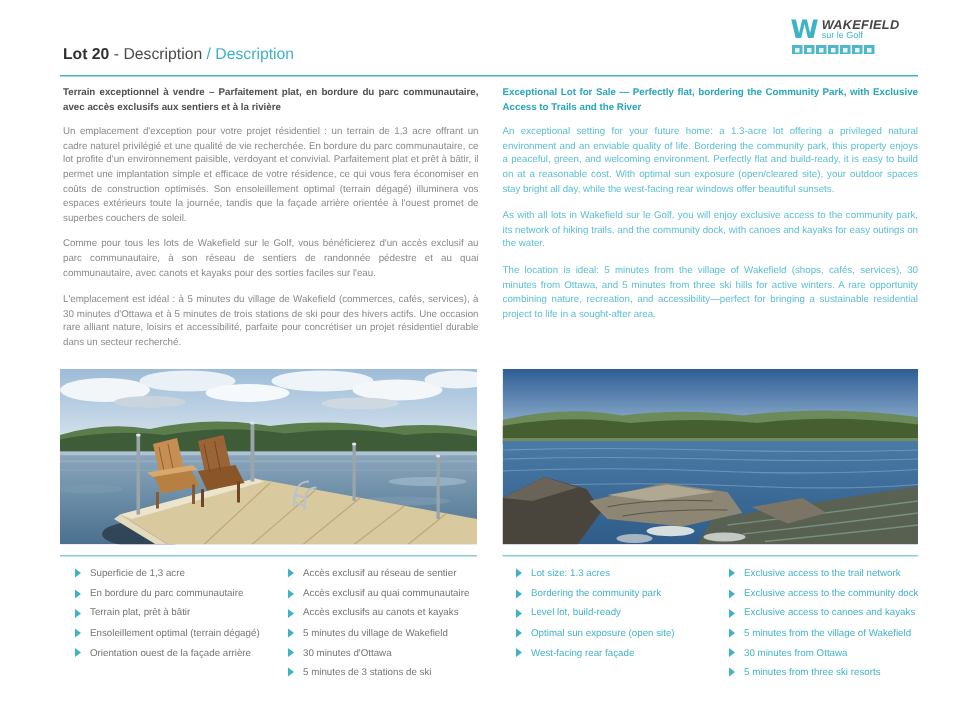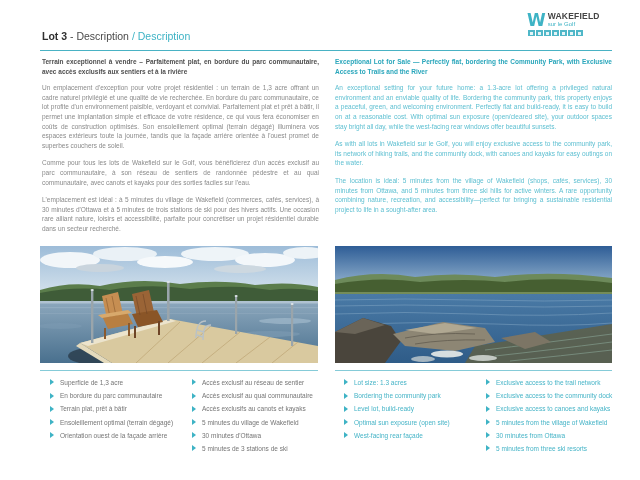--- a/index.html
+++ b/index.html
@@ -12,21 +12,21 @@
   .t-dash{color:#4a4a4a;}
   .t-fr{color:#4a4a4a;}
   .t-slash{color:#3eb3c5;}
   .t-en{color:#3eb3c5;}
   .header-rule{position:absolute;left:40px;top:50px;width:572px;height:1px;background:#49b2c4;}
 
   
   .logo{position:absolute;left:527px;top:12px;width:90px;}
   .logo-row{display:flex;align-items:flex-start;}
   .logo-w{font-size:17px;font-weight:bold;color:#3eb3c5;line-height:16px;margin-right:2px;font-family:"DejaVu Sans",sans-serif;}
-  .logo-name{font-size:8.5px;font-weight:bold;color:#454545;letter-spacing:0.2px;line-height:9px;}
+  .logo-name{font-size:8.5px;font-weight:bold;color:#454545;letter-spacing:0.2px;line-height:9px;font-style:italic;}
   .logo-tag{font-size:6px;color:#3eb3c5;line-height:7px;}
   .logo-badges{display:flex;gap:1px;margin-top:2px;margin-left:1px;}
   .badge{width:7px;height:6px;background:#4fb7c8;position:relative;}
   .badge::after{content:"";position:absolute;left:2px;top:1.5px;width:3px;height:3px;background:#ffffff;opacity:.85;}
 
   
   .col{position:absolute;top:57px;width:277px;}
   .col-fr{left:42px;}
   .col-en{left:335px;}
   .col h3{font-size:6.5px;line-height:9.6px;font-weight:bold;text-align:justify;margin:0 0 7px 0;}
@@ -56,21 +56,21 @@
   .arrow{width:0;height:0;border-left:4px solid #3eb3c5;border-top:3px solid transparent;border-bottom:3px solid transparent;margin-right:6px;margin-top:0.4px;flex:none;}
   .lists-fr .list-item{color:#757575;}
   .lists-en .list-item{color:#46b4c7;}
 </style>
 </head>
 <body>
 
 <div class="page">
 
   <div class="doc-title">
-    <span class="t-lot">Lot 3</span><span class="t-dash"> - </span><span class="t-fr">Description</span><span class="t-slash"> / </span><span class="t-en">Description</span>
+    <span class="t-lot">Lot 20</span><span class="t-dash"> - </span><span class="t-fr">Description</span><span class="t-slash"> / </span><span class="t-en">Description</span>
   </div>
 
   <div class="logo">
     <div class="logo-row">
       <span class="logo-w">W</span>
       <span>
         <div class="logo-name">WAKEFIELD</div>
         <div class="logo-tag">sur le Golf</div>
       </span>
     </div>

